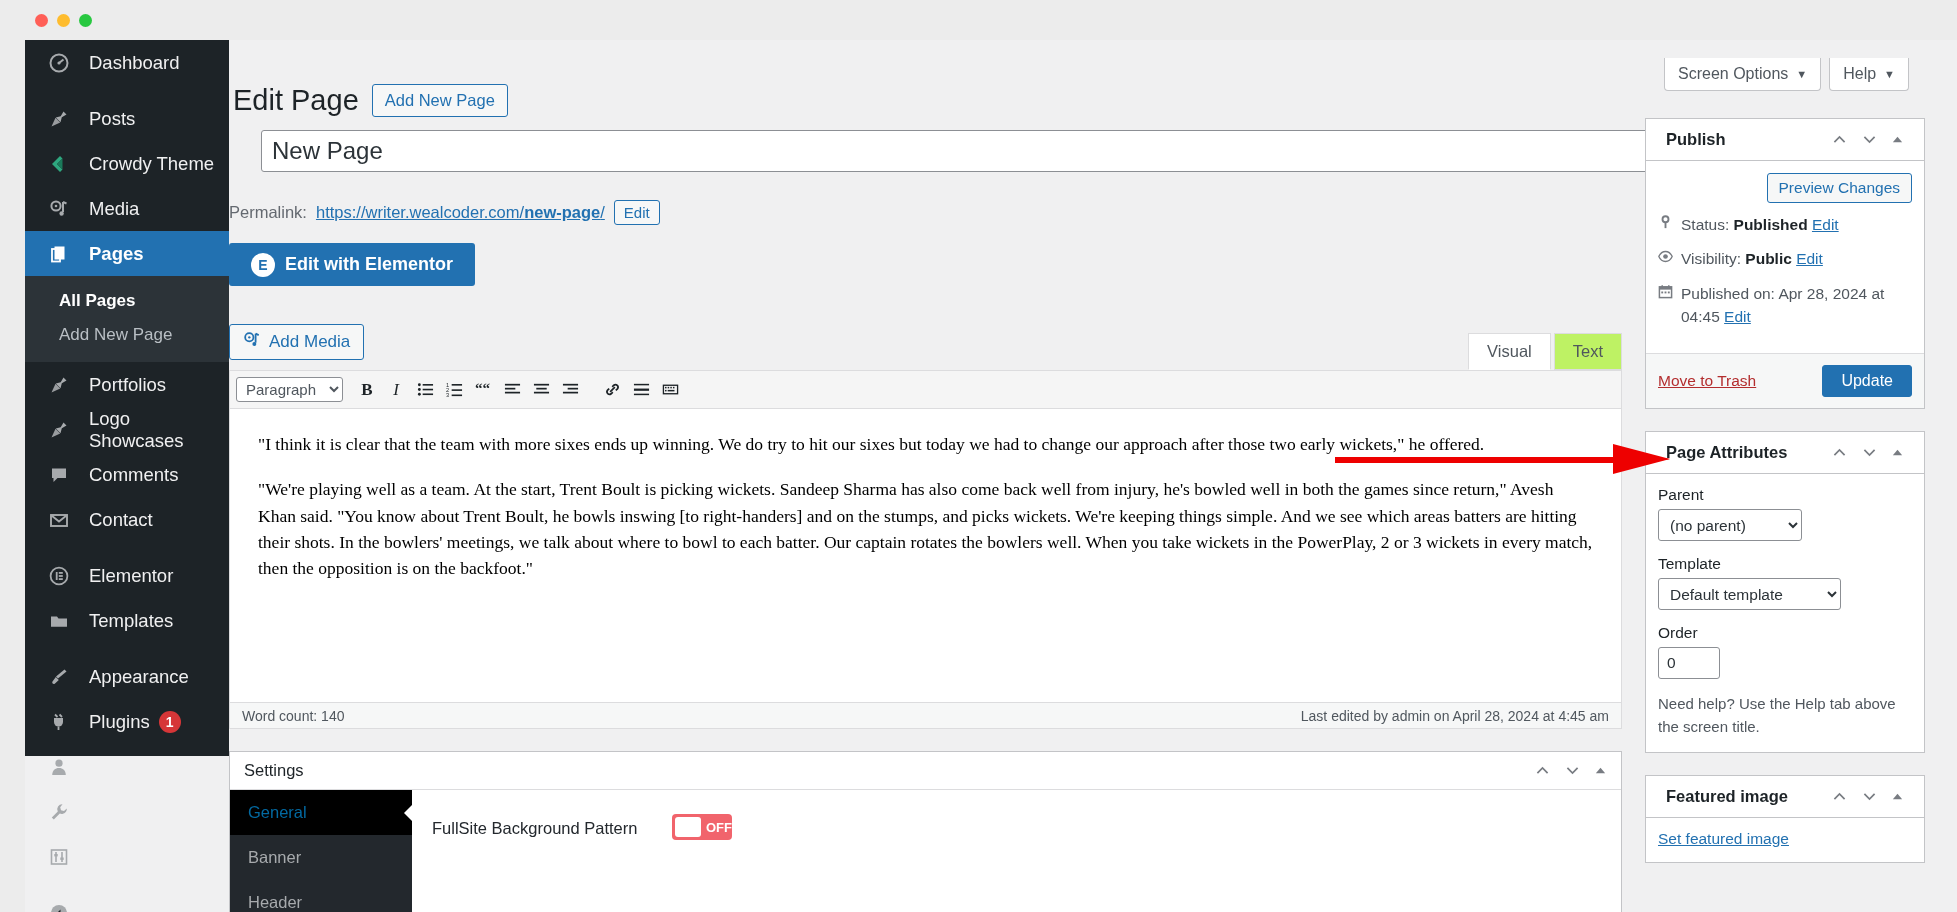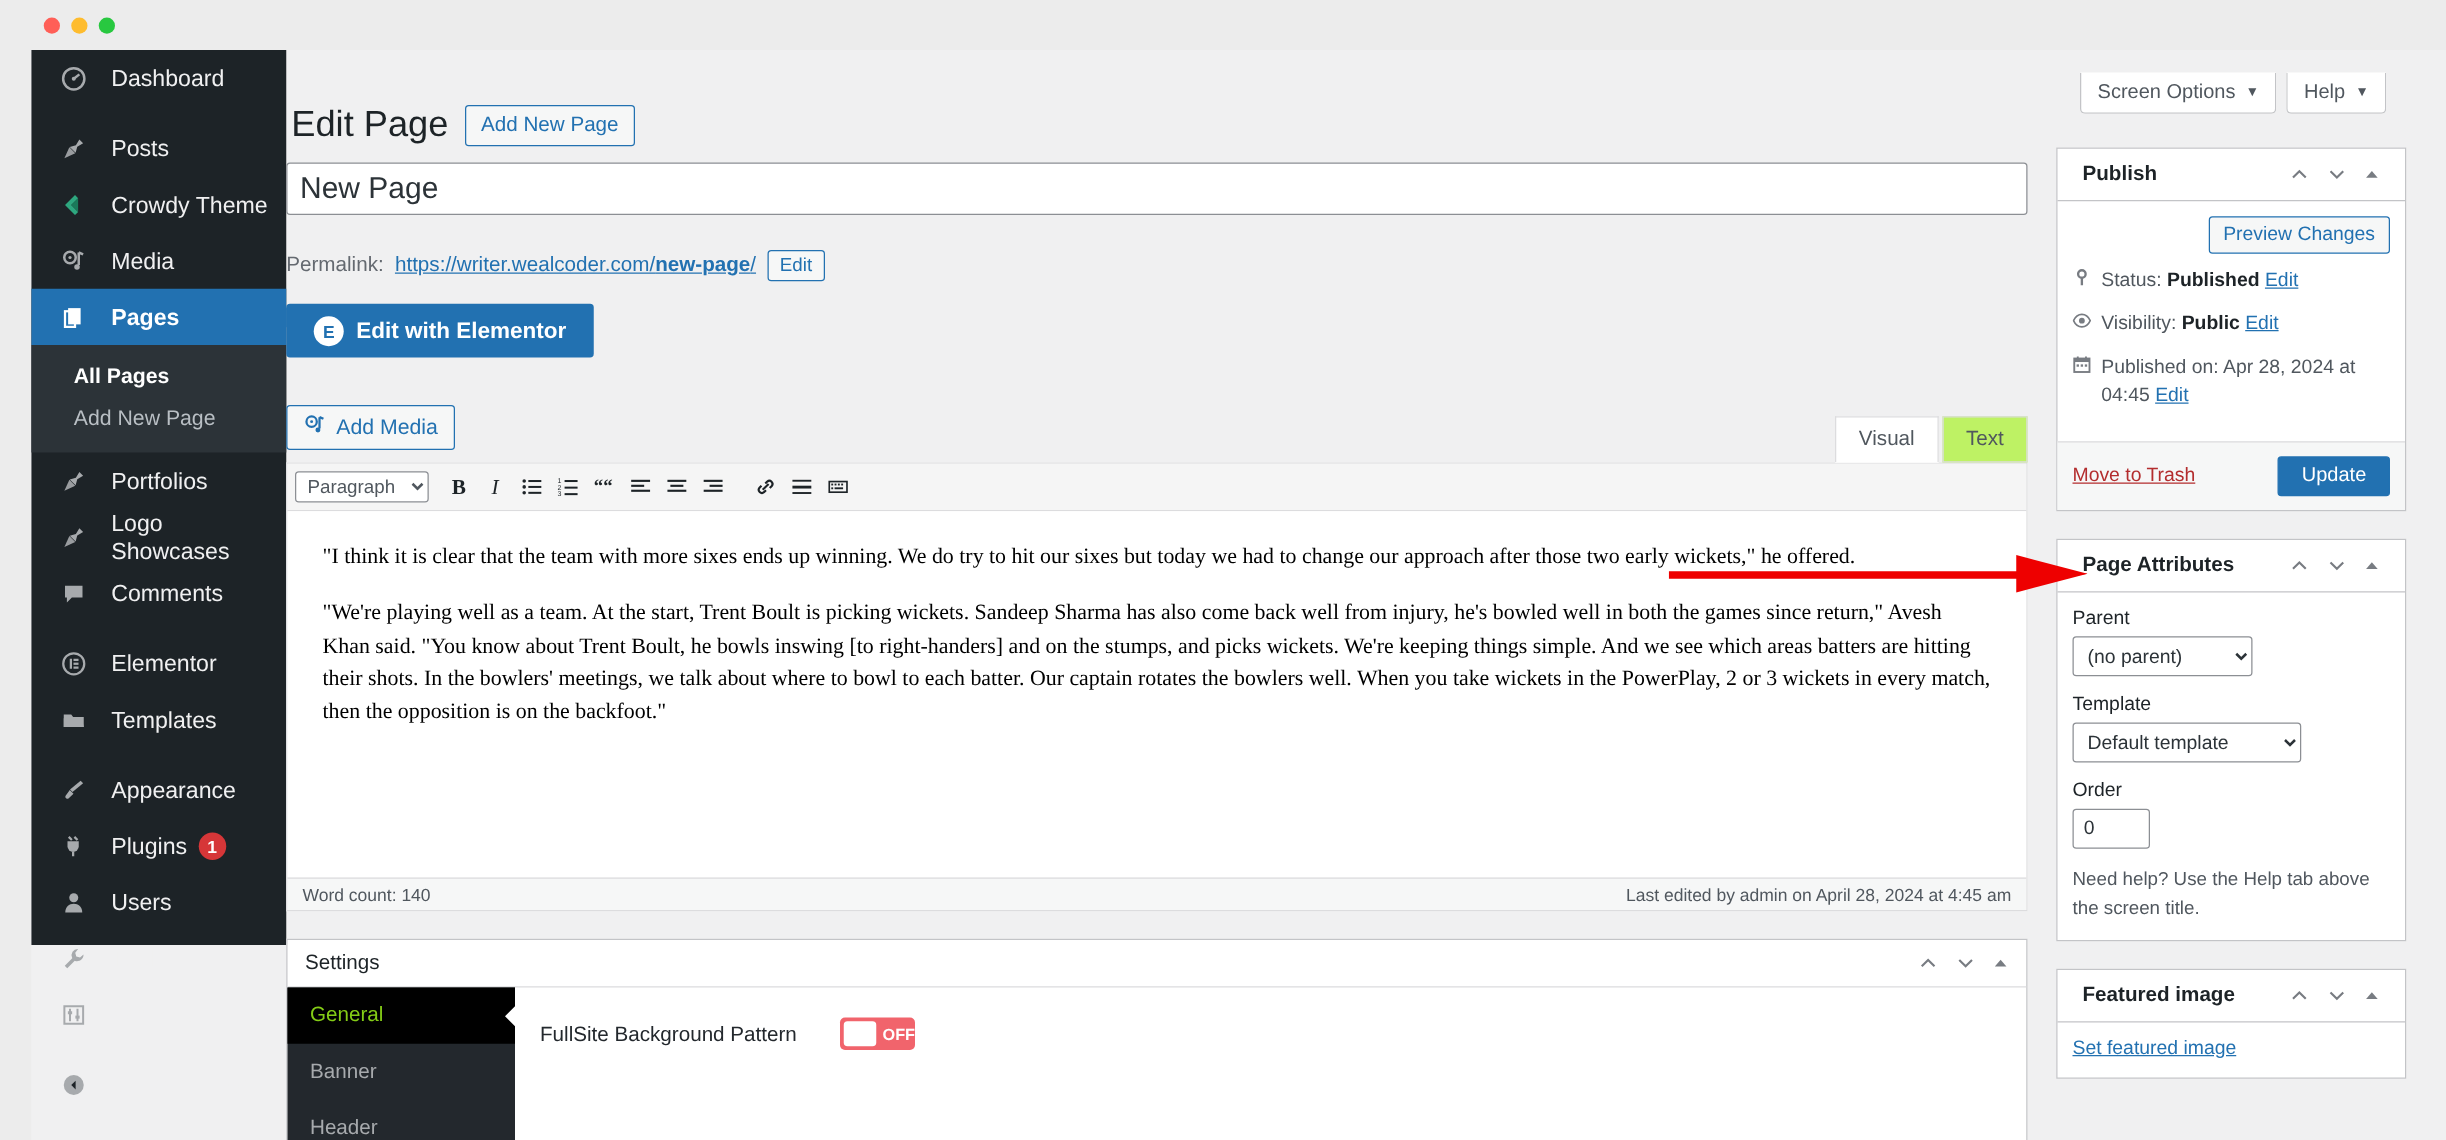--- a/index.html
+++ b/index.html
@@ -162,20 +162,21 @@
     display: block;
     width: 1393px; height: 42px;
     padding: 5px 10px;
     border: 1px solid #8c8f94;
     border-radius: 3px;
     background: #fff;
     font-family: "Liberation Sans", sans-serif;
     font-size: 24px;
     color: #2c3338;
     outline: none;
+    margin-left: 32px;
   }
 
   
   #permalink-row {
     display: flex; align-items: center; gap: 9px;
     margin-top: 28px;
     font-size: 16.5px;
     color: #646970;
   }
   #permalink-link {
@@ -460,21 +461,21 @@
   }
   .settings-tab {
     position: relative;
     padding: 13px 18px;
     font-size: 16.5px;
     color: #a7aaad;
     cursor: pointer;
   }
   .settings-tab.active {
     background: #000;
-    color: #84cc16;
+    color: #0369a1;
   }
   .settings-tab.active::after {
     content: "";
     position: absolute; right: -1px; top: 50%;
     transform: translateY(-50%);
     border-style: solid;
     border-width: 9px 9px 9px 0;
     border-color: transparent #fff transparent transparent;
   }
   #settings-pane {
@@ -621,20 +622,29 @@
 
     <div class="menu-item">
       <span class="mi-icon">
         <svg width="20" height="20" viewBox="0 0 20 20">
             <path d="M3 3.5 H17 V13 H8.5 L4.5 17 V13 H3 Z" fill="currentColor"></path>
           </svg>
       </span>
       <span>Comments</span>
     </div>
 
+    <div class="menu-item">
+      <span class="mi-icon">
+        <svg width="20" height="20" viewBox="0 0 20 20">
+            <rect x="2" y="5" width="16" height="11" fill="none" stroke="currentColor" stroke-width="1.9"></rect>
+            <path d="M2.5 5.6 L10 11.5 L17.5 5.6" fill="none" stroke="currentColor" stroke-width="1.9"></path>
+          </svg>
+      </span>
+      <span>Contact</span>
+    </div>
 
     <div class="menu-sep"></div>
 
     <div class="menu-item">
       <span class="mi-icon">
         <svg width="20" height="20" viewBox="0 0 20 20">
             <circle cx="10" cy="10" r="8.4" fill="none" stroke="currentColor" stroke-width="1.8"></circle>
             <rect x="6.8" y="6" width="1.8" height="8" fill="currentColor"></rect>
             <rect x="9.8" y="6" width="4" height="1.8" fill="currentColor"></rect>
             <rect x="9.8" y="9.1" width="4" height="1.8" fill="currentColor"></rect>

